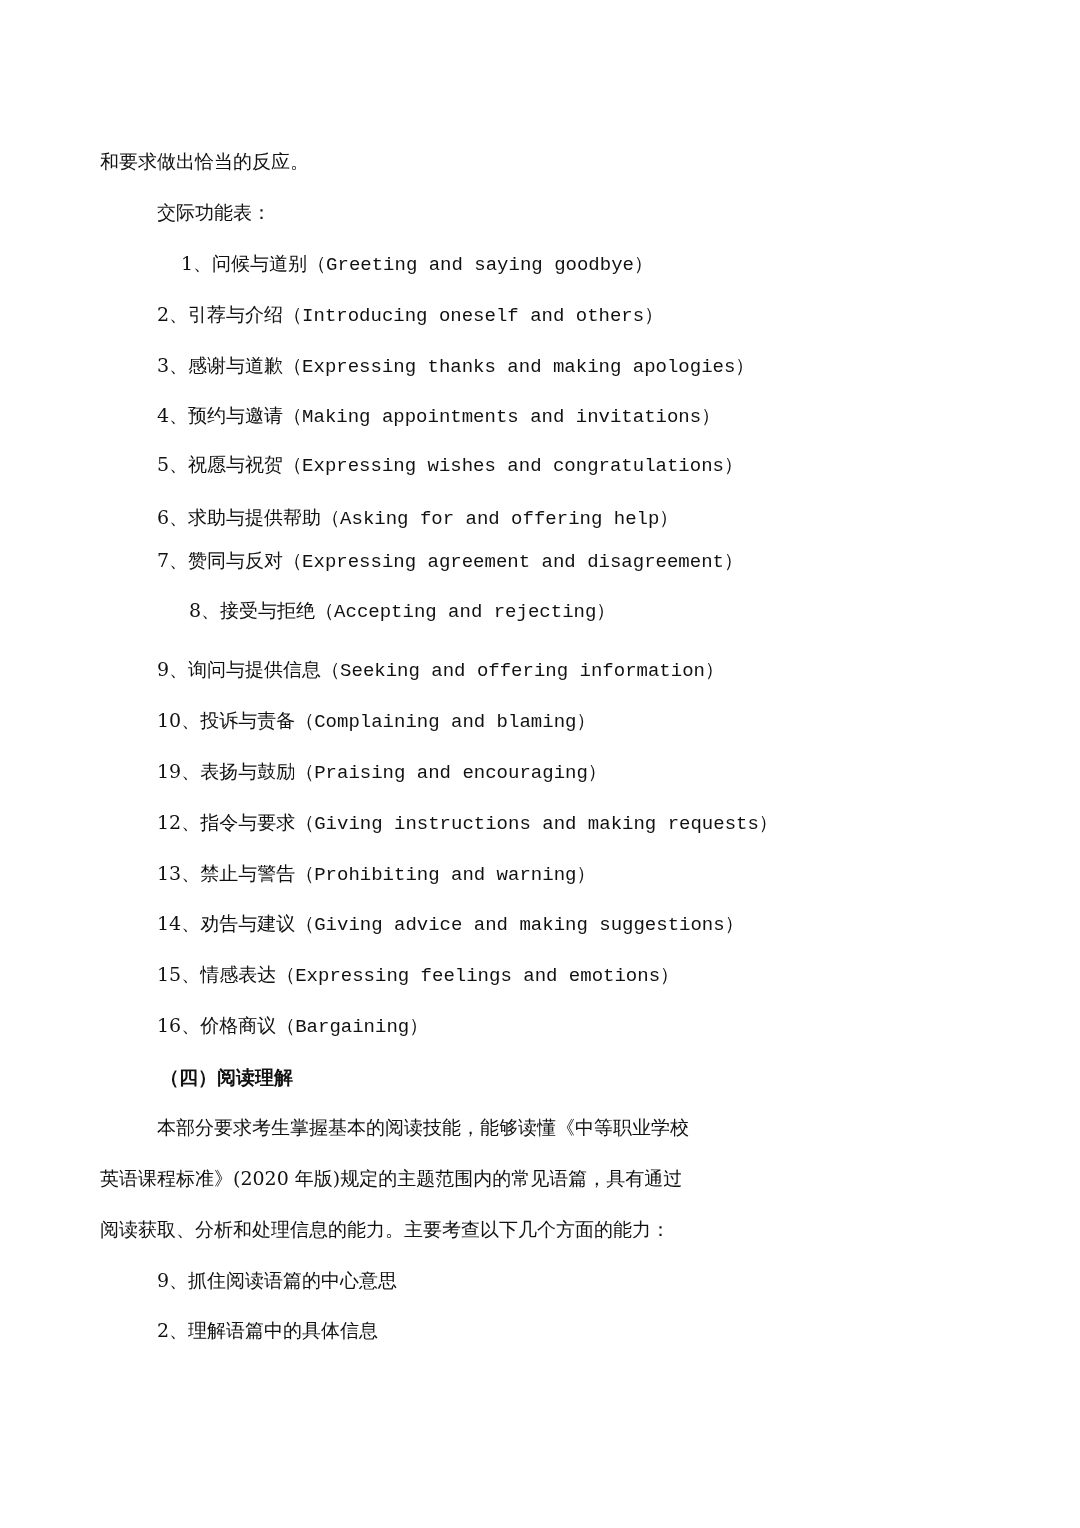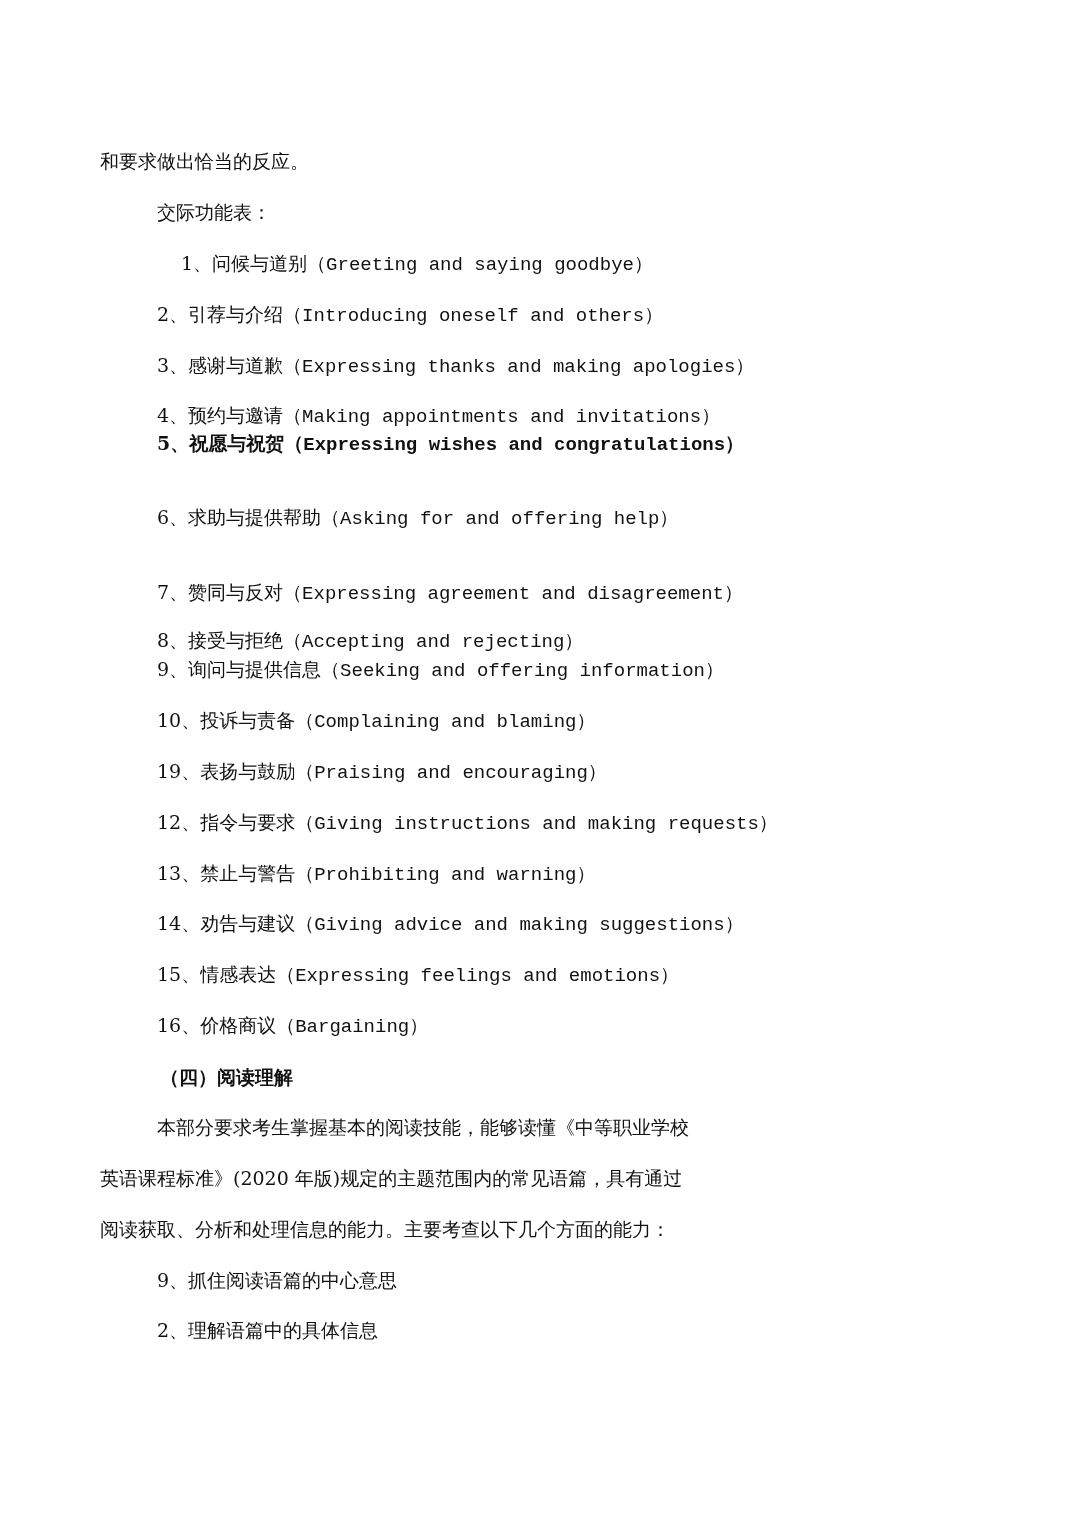--- a/index.html
+++ b/index.html
@@ -15,24 +15,24 @@
 
 <div>
   <div class="line" style="top:143px">和要求做出恰当的反应。</div>
   <div class="line ind" style="top:194px">交际功能表：</div>
 
   <div id="func-list">
       <div class="line ind" style="top: 245px; margin-left: 24px;"><span>1、</span><span>问候与道别</span><span class="mono-en">（Greeting and saying goodbye）</span></div>
       <div class="line ind" style="top: 295.8px;"><span>2、</span><span>引荐与介绍</span><span class="mono-en">（Introducing oneself and others）</span></div>
       <div class="line ind" style="top: 346.6px;"><span>3、</span><span>感谢与道歉</span><span class="mono-en">（Expressing thanks and making apologies）</span></div>
       <div class="line ind" style="top: 397.4px;"><span>4、</span><span>预约与邀请</span><span class="mono-en">（Making appointments and invitations）</span></div>
-      <div class="line ind" style="top: 425px; font-weight: bold;"><span>5、</span><span>祝愿与祝贺</span><span class="mono-en">（Expressing wishes and congratulations）</span></div>
+      <div class="line ind" style="top: 446px;"><span>5、</span><span>祝愿与祝贺</span><span class="mono-en">（Expressing wishes and congratulations）</span></div>
       <div class="line ind" style="top: 499px;"><span>6、</span><span>求助与提供帮助</span><span class="mono-en">（Asking for and offering help）</span></div>
-      <div class="line ind" style="top: 574px;"><span>7、</span><span>赞同与反对</span><span class="mono-en">（Expressing agreement and disagreement）</span></div>
-      <div class="line ind" style="top: 622px;"><span>8、</span><span>接受与拒绝</span><span class="mono-en">（Accepting and rejecting）</span></div>
+      <div class="line ind" style="top: 542px;"><span>7、</span><span>赞同与反对</span><span class="mono-en">（Expressing agreement and disagreement）</span></div>
+      <div class="line ind" style="top: 592px; margin-left: 32px;"><span>8、</span><span>接受与拒绝</span><span class="mono-en">（Accepting and rejecting）</span></div>
       <div class="line ind" style="top: 651.4px;"><span>9、</span><span>询问与提供信息</span><span class="mono-en">（Seeking and offering information）</span></div>
       <div class="line ind" style="top: 702.2px;"><span>10、</span><span>投诉与责备</span><span class="mono-en">（Complaining and blaming）</span></div>
       <div class="line ind" style="top: 753px;"><span>19、</span><span>表扬与鼓励</span><span class="mono-en">（Praising and encouraging）</span></div>
       <div class="line ind" style="top: 803.8px;"><span>12、</span><span>指令与要求</span><span class="mono-en">（Giving instructions and making requests）</span></div>
       <div class="line ind" style="top: 854.6px;"><span>13、</span><span>禁止与警告</span><span class="mono-en">（Prohibiting and warning）</span></div>
       <div class="line ind" style="top: 905.4px;"><span>14、</span><span>劝告与建议</span><span class="mono-en">（Giving advice and making suggestions）</span></div>
       <div class="line ind" style="top: 956.2px;"><span>15、</span><span>情感表达</span><span class="mono-en">（Expressing feelings and emotions）</span></div>
       <div class="line ind" style="top: 1007px;"><span>16、</span><span>价格商议</span><span class="mono-en">（Bargaining）</span></div>
     </div>
 

